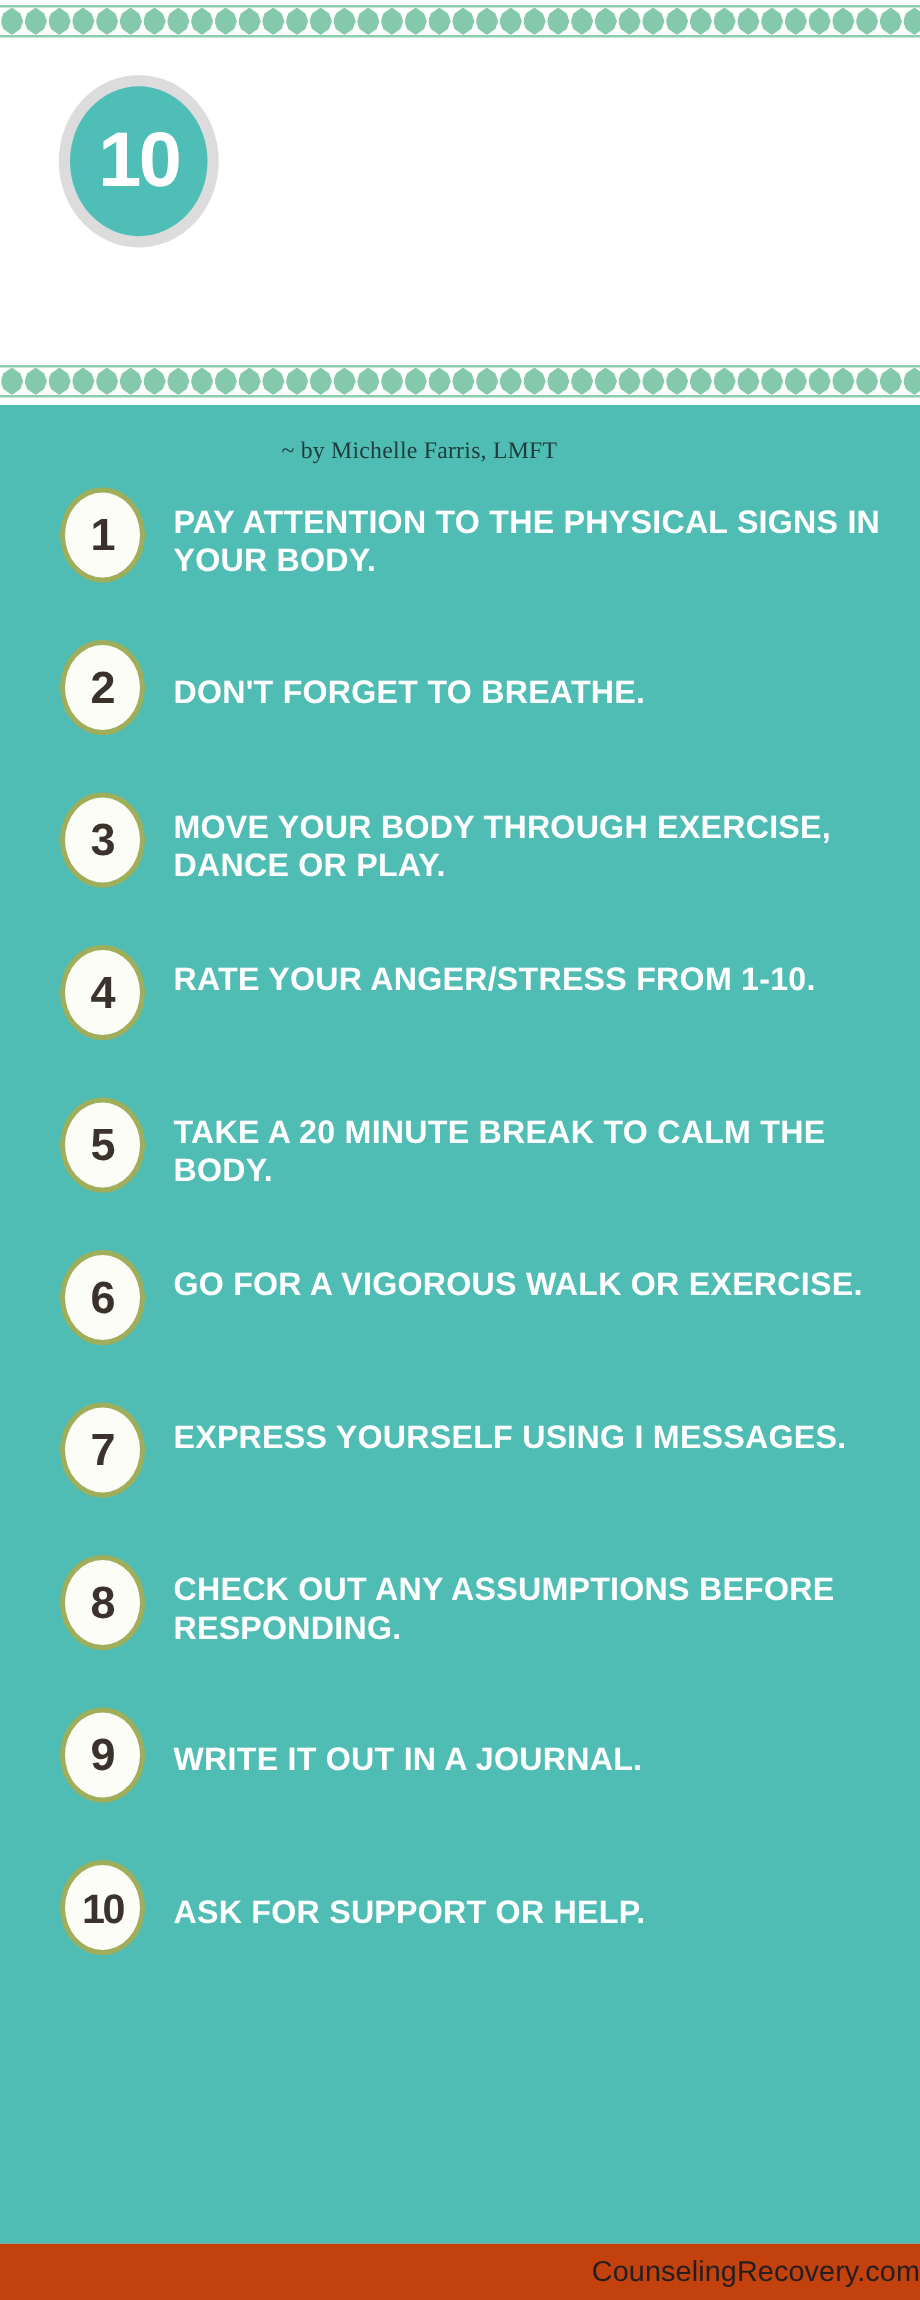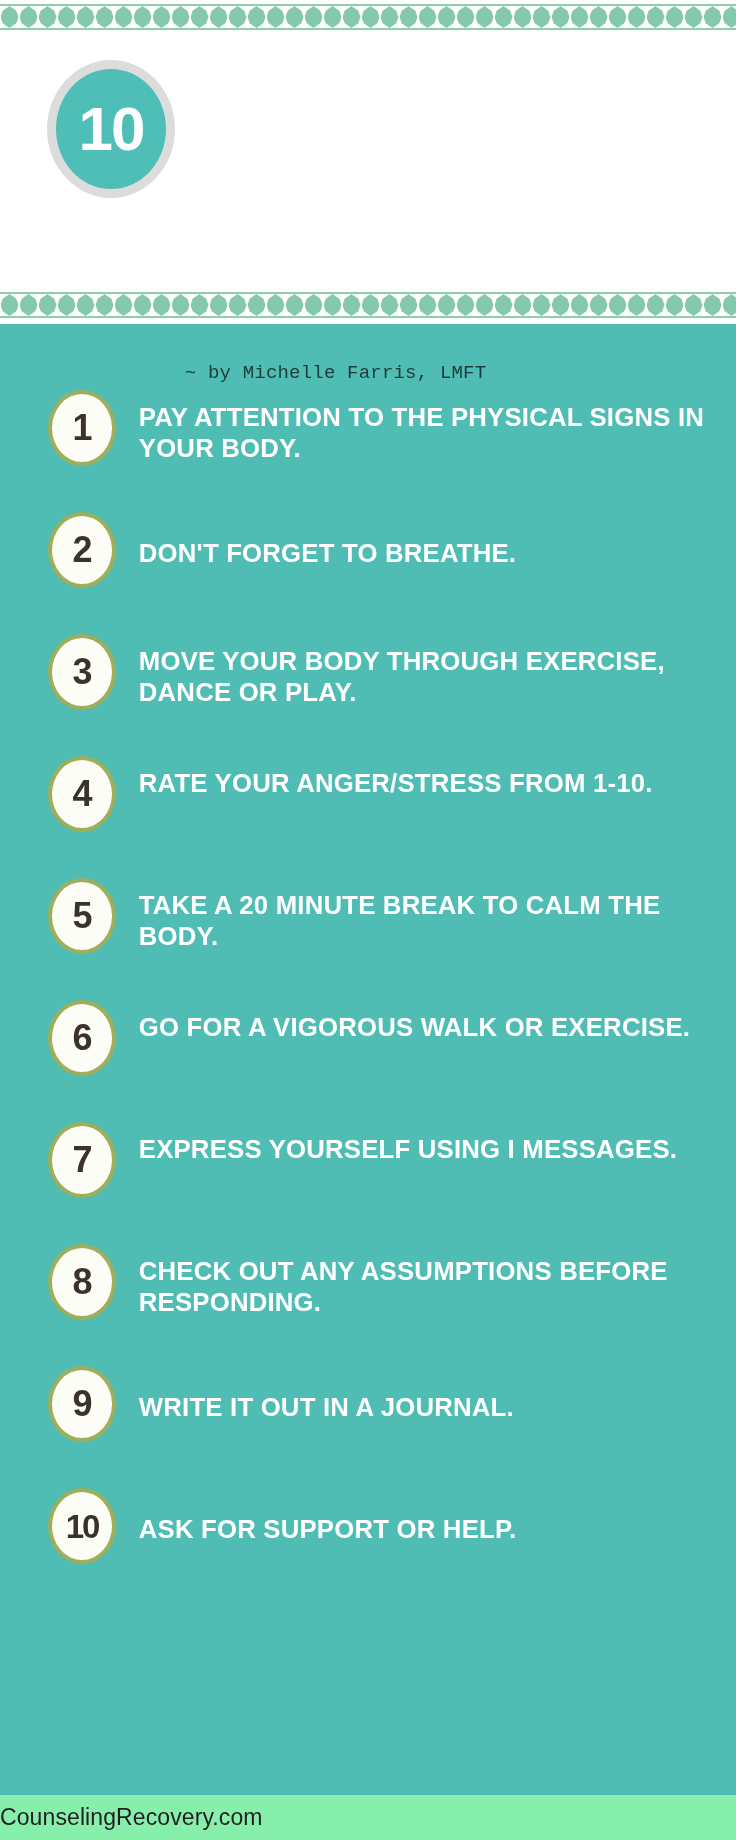--- a/index.html
+++ b/index.html
@@ -123,27 +123,27 @@
     position: absolute;
     top: 324px;
     left: 0;
     width: 736px;
     height: 1471px;
     background: #4fbdb4;
   }
 
   #byline {
     position: absolute;
-    top: 38px;
+    top: 26px;
     left: 0;
     width: 671px;
     text-align: center;
     color: #1f3b3b;
     font-size: 19px;
-    font-family: Liberation Mono, monospace;
+    font-family: Liberation Serif, serif;
     letter-spacing: 0.2px;
   }
 
   #tips-list {
     position: absolute;
     top: 58px;
     left: 0;
     width: 736px;
   }
 
@@ -201,24 +201,24 @@
     padding-top: 34px;
   }
 
   
   #footer {
     position: absolute;
     top: 1795px;
     left: 0;
     width: 736px;
     height: 45px;
-    background: #86efac;
+    background: #c2410c;
     display: flex;
     align-items: center;
-    justify-content: flex-start;
+    justify-content: flex-end;
   }
   #footer-text {
     color: #231f20;
     font-size: 23px;
     font-family: "Liberation Sans", sans-serif;
     letter-spacing: 0.1px;
   }
 </style>
 </head>
 <body>

